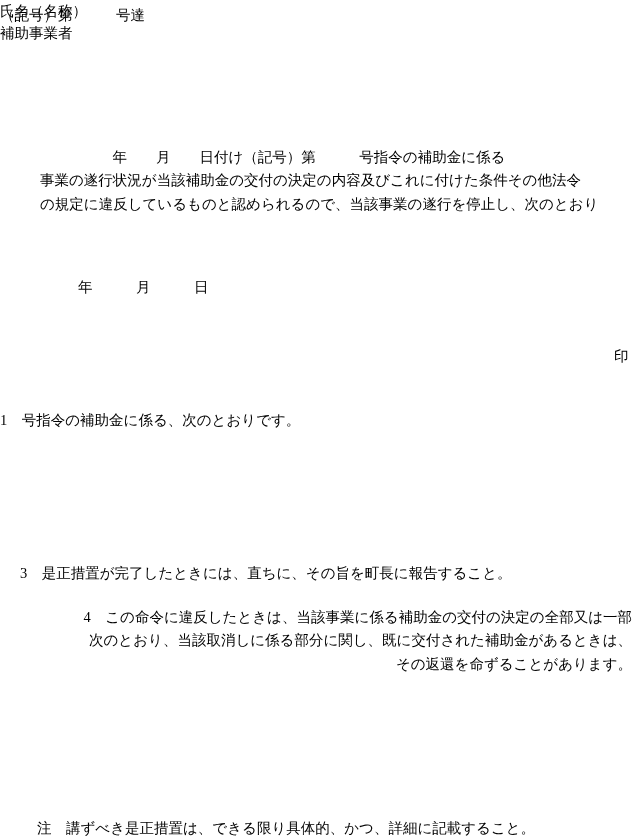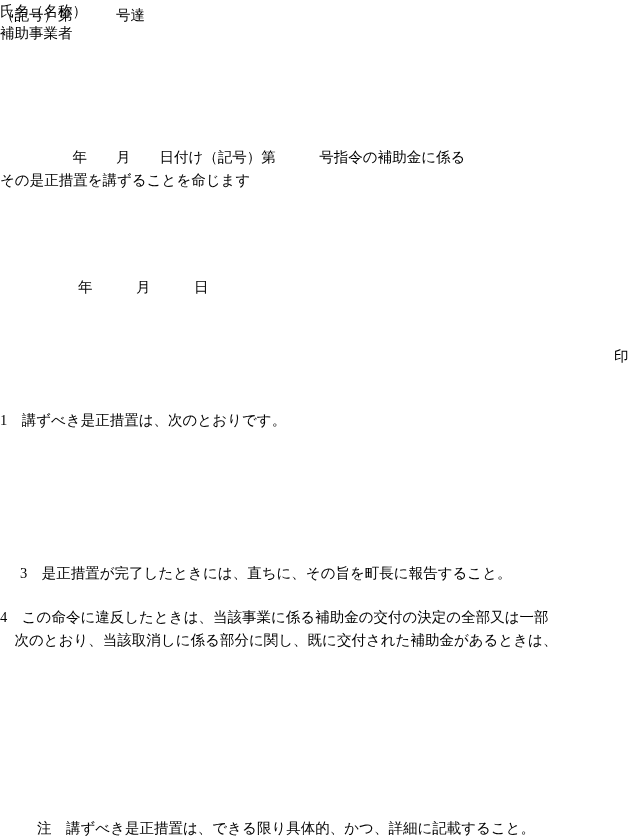--- a/index.html
+++ b/index.html
@@ -39,20 +39,21 @@
   }
   .body-para {
     position: absolute;
     left: 0px;
     top: 146px;
     width: 632px;
     line-height: 1.62;
   }
   .body-para .p-line {
     white-space: pre;
+    padding-left: 40px;
   }
   .date-line {
     left: 78px;
     top: 280px;
     text-align: right;
   }
   .signer-line {
     left: 415px;
     top: 347px;
     white-space: pre;
@@ -71,20 +72,21 @@
   .item2 { top: 521px; }
   .item3 { top: 564px; margin-left: 20px; }
   .item4 {
     top: 606px;
     width: 632px;
     white-space: normal;
     line-height: 1.62;
   }
   .item4 .p-line {
     white-space: pre;
+    text-align: right;
   }
   .note {
     position: absolute;
     left: 0px;
     top: 819px;
     white-space: pre;
     padding-left: 37px;
   }
 </style>
 </head>
@@ -94,32 +96,34 @@
 
   <div class="line doc-number">（記号）第　　　号達</div>
 
   <div class="recipient-block">
     <div>氏名（名称）</div>
     <div>補助事業者</div>
   </div>
 
   <div class="body-para">
     <div class="p-line">　　　　　年　　月　　日付け（記号）第　　　号指令の補助金に係る</div>
-    <div class="p-line">その是正措置を講ずることを命じます</div>
+    <div class="p-line">事業の遂行状況が当該補助金の交付の決定の内容及びこれに付けた条件その他法令</div>
+    <div class="p-line">の規定に違反しているものと認められるので、当該事業の遂行を停止し、次のとおり</div>
   </div>
 
   <div class="line date-line">年　　　月　　　日</div>
 
   <div class="signer-seal">印</div>
 
-  <div class="item item1"><span>1</span><span>　講ずべき是正措置は、次のとおりです。</span></div>
+  <div class="item item1"><span>1</span><span>　号指令の補助金に係る、次のとおりです。</span></div>
 
 
   <div class="item item3"><span>3</span><span>　是正措置が完了したときには、直ちに、その旨を町長に報告すること。</span></div>
 
   <div class="item item4">
     <div class="p-line">4　この命令に違反したときは、当該事業に係る補助金の交付の決定の全部又は一部</div>
     <div class="p-line">　次のとおり、当該取消しに係る部分に関し、既に交付された補助金があるときは、</div>
+    <div class="p-line">　その返還を命ずることがあります。</div>
   </div>
 
   <div class="note">注　講ずべき是正措置は、できる限り具体的、かつ、詳細に記載すること。</div>
 
 </div>
 
 </body></html>

